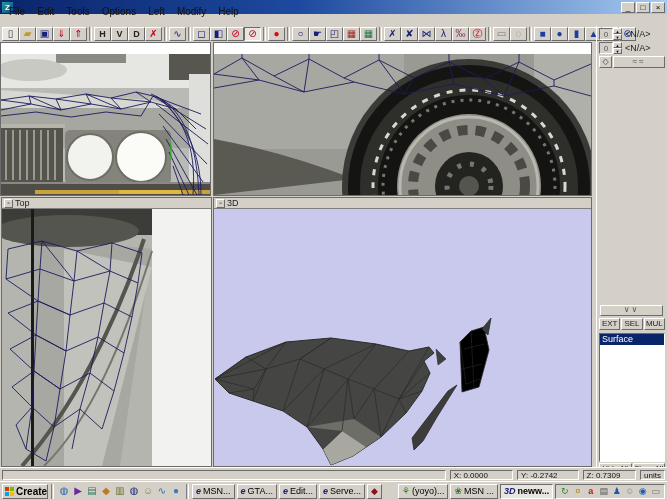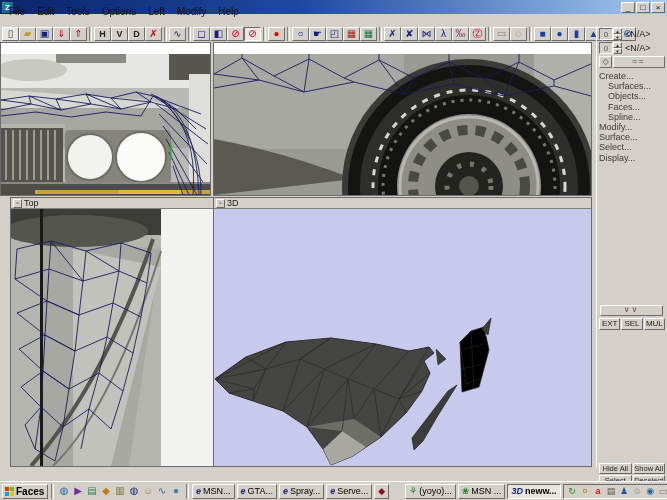--- a/index.html
+++ b/index.html
@@ -213,21 +213,21 @@
         <g stroke="#1b1b5e" stroke-width="0.9" fill="none">
           <path d="M0,20 L28,4 L60,22 L95,5 L130,24 L165,6 L200,24 L235,8 L270,25 L305,8 L340,26 L377,10"></path>
           <path d="M28,4 L28,0 M95,5 L95,0 M165,6 L165,0 M235,8 L235,0 M305,8 L305,0"></path>
           <path d="M0,34 L45,26 L90,38 L140,28 L190,40 L240,30 L290,42 L340,32 L377,42"></path>
           <path d="M0,20 L45,26 M28,4 L45,26 M60,22 L90,38 M95,5 L90,38 M130,24 L140,28 M165,6 L190,40 M200,24 L190,40 M235,8 L240,30 M270,25 L290,42 M305,8 L290,42 M340,26 L340,32"></path>
         </g>
       </svg>
     </div>
   </div>
 
-  <div class="vp" style="left:10px;top:197px;width:211px;height:270px">
+  <div class="vp" style="left:1px;top:197px;width:211px;height:270px">
     <div class="vp-title">
       <span class="vp-btn raised">▫</span>
       <span class="vp-label">Top</span>
     </div>
     <div class="vp-body" style="top:11px">
       <svg width="209" height="257" viewBox="0 0 209 257">
         <rect x="0" y="0" width="209" height="257" fill="#f2f2f0"></rect>
         <rect x="0" y="0" width="150" height="257" fill="#b5b5af"></rect>
         <polygon points="32,28 150,40 118,257 32,257" fill="#a8a8a2"></polygon>
         <polygon points="62,40 150,58 100,257 62,257" fill="#c2c2bc"></polygon>
@@ -300,55 +300,54 @@
       <span class="spin-arrows">
           <span class="raised">▲</span>
           <span class="raised">▼</span>
         </span>
       <span class="spin-label">&lt;N/A&gt;</span>
     </div>
     <div class="tool-row">
       <span class="small-btn raised">◇</span>
       <span class="wide-btn raised">≈≈</span>
     </div>
-    <div class="pmenu">
-      <div>Create...</div>
-      <div class="ind">Surfaces...</div>
-      <div class="ind">Objects...</div>
-      <div class="ind">Faces...</div>
-      <div class="ind">Spline...</div>
-      <div>Modify...</div>
-      <div>Surface...</div>
-      <div>Select...</div>
-      <div>Display...</div>
-    </div>
     <div id="panel-collapse" class="raised">∨∨</div>
     <div id="mode-row">
       <span class="mode-btn raised">EXT</span>
       <span class="mode-btn raised">SEL</span>
       <span class="mode-btn raised">MUL</span>
     </div>
+    <div id="surface-list">
+      <div class="sel">Surface</div>
+    </div>
     <div id="list-btns">
       <span class="lbtn raised">Hide All</span>
       <span class="lbtn raised">Show All</span>
       <span class="lbtn raised">Select All</span>
       <span class="lbtn raised">Deselect</span>
     </div>
   </div>
 
+  <div id="statusbar">
+    <span id="status-msg" class="sfield sunken"></span>
+    <span id="status-x" class="sfield sunken">X: 0.0000</span>
+    <span id="status-y" class="sfield sunken">Y: -0.2742</span>
+    <span id="status-z" class="sfield sunken">Z: 0.7309</span>
+    <span id="status-units" class="sfield sunken">units</span>
+  </div>
 
   <div id="taskbar">
     <div id="start-btn" class="raised">
       <span id="start-flag">
         <i style="background:#d83b01"></i>
           <i style="background:#7fba00"></i>
           <i style="background:#00a4ef"></i>
           <i style="background:#ffb900"></i>
       </span>
-      <span id="start-label">Faces</span>
+      <span id="start-label">Create</span>
     </div>
     <span class="tdiv"></span>
     <span class="ql" style="color:#1b5faa">◍</span>
     <span class="ql" style="color:#6a2a9a">▶</span>
     <span class="ql" style="color:#2a7a5a">▤</span>
     <span class="ql" style="color:#c07a20">◆</span>
     <span class="ql" style="color:#6a6a2a">▥</span>
     <span class="ql" style="color:#16207c">◍</span>
     <span class="ql" style="color:#a08a5a">☺</span>
     <span class="ql" style="color:#2a6aaa">∿</span>
@@ -357,21 +356,21 @@
     <div class="task-btn raised">
       <span class="task-ico">e</span>
       <span>MSN...</span>
     </div>
     <div class="task-btn raised">
       <span class="task-ico">e</span>
       <span>GTA...</span>
     </div>
     <div class="task-btn raised">
       <span class="task-ico">e</span>
-      <span>Spray...</span>
+      <span>Edit...</span>
     </div>
     <div class="task-btn raised">
       <span class="task-ico">e</span>
       <span>Serve...</span>
     </div>
     <div class="task-btn raised">
       <span class="task-ico" style="color:#8a1020">◆</span>
     </div>
     <div class="task-btn raised" style="margin-left:14px">
       <span class="task-ico" style="color:#2a7a2a">⚘</span>

